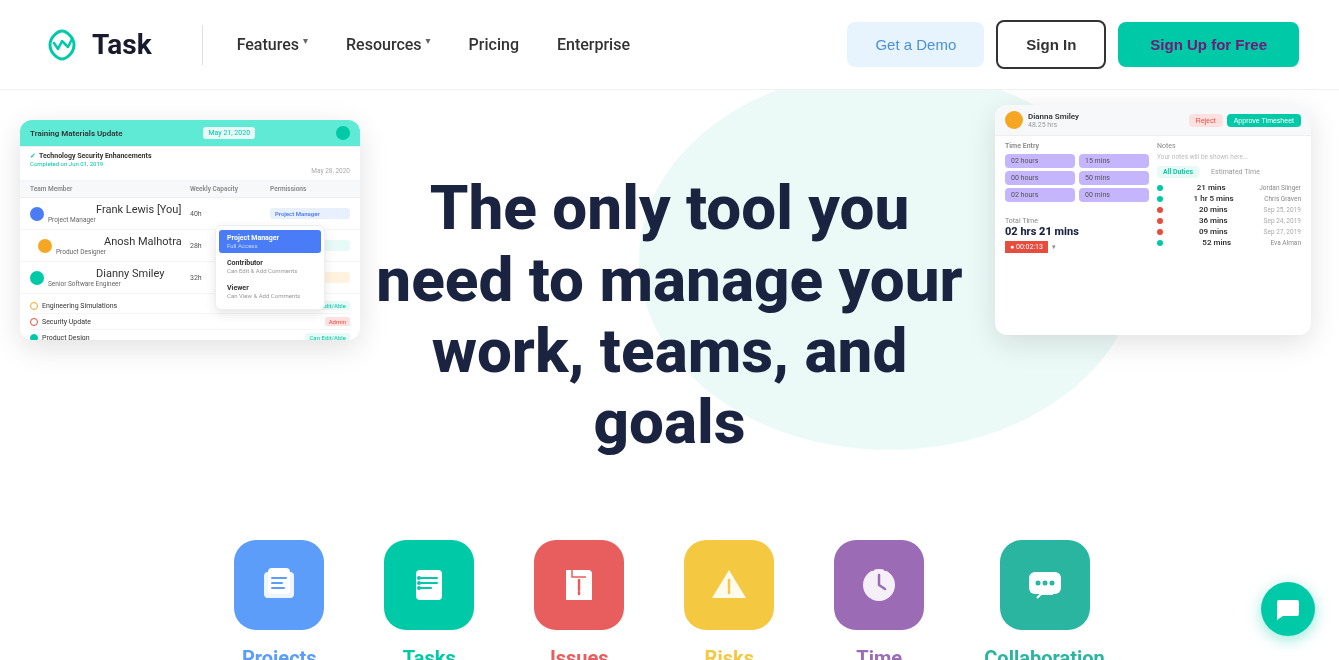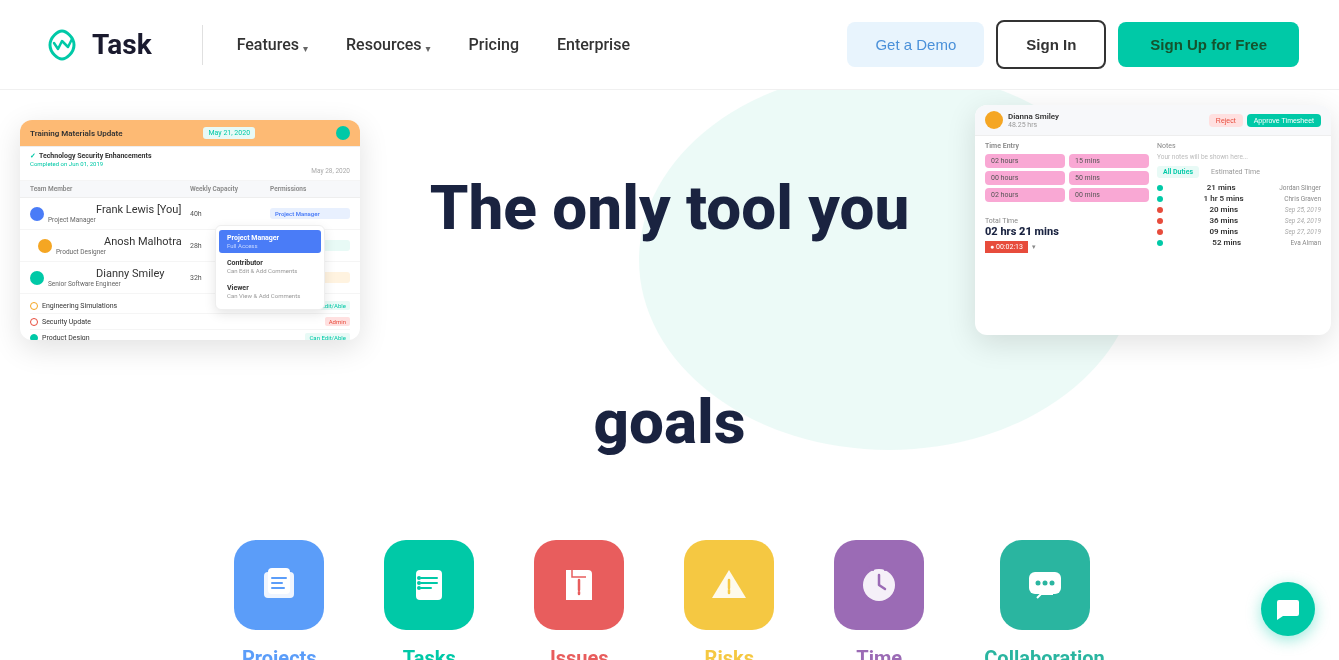--- a/index.html
+++ b/index.html
@@ -38,21 +38,21 @@
       margin: 0 20px;
     }
     .nav-links {
       display: flex;
       align-items: center;
       gap: 10px;
       flex: 1;
     }
     .nav-item {
       display: flex;
-      align-items: flex-end;
+      align-items: flex-start;
       gap: 4px;
       padding: 8px 14px;
       font-size: 16px;
       color: #333;
       cursor: pointer;
       font-weight: 500;
     }
     .nav-chevron {
       font-size: 10px;
       color: #666;
@@ -78,21 +78,21 @@
       color: #333;
       border: 2px solid #333;
       border-radius: 8px;
       font-size: 15px;
       font-weight: 600;
       cursor: pointer;
     }
     .btn-signup {
       padding: 14px 32px;
       background: #00c9a7;
-      color: #14532d;
+      color: #701a75;
       border: none;
       border-radius: 8px;
       font-size: 15px;
       font-weight: 700;
       cursor: pointer;
     }
 
     
     .hero {
       position: relative;
@@ -138,34 +138,34 @@
       height: 220px;
       background: #fff;
       border-radius: 12px;
       box-shadow: 0 8px 30px rgba(0,0,0,0.12);
       z-index: 3;
       overflow: hidden;
       font-size: 7px;
     }
     .hero-screenshot-right {
       position: absolute;
-      right: 8px;
+      right: 28px;
       top: 15px;
-      width: 356px;
+      width: 316px;
       height: 230px;
       background: #fff;
       border-radius: 12px;
       box-shadow: 0 8px 30px rgba(0,0,0,0.12);
       z-index: 3;
       overflow: hidden;
     }
 
     
     .ss-left-header {
-      background: #fdba74;
+      background: #5eead4;
       padding: 6px 10px;
       display: flex;
       align-items: center;
       justify-content: space-between;
       border-bottom: 1px solid #eee;
     }
     .ss-left-title { font-size: 8px; color: #333; font-weight: 600; }
     .ss-left-date { font-size: 7px; color: #00c9a7; background: #e8faf6; padding: 2px 5px; border-radius: 3px; }
     .ss-btn-green { width: 14px; height: 14px; background: #00c9a7; border-radius: 50%; }
     .ss-table-header {
@@ -257,32 +257,32 @@
     .ss-user-info { display: flex; align-items: center; gap: 5px; }
     .ss-user-avatar { width: 18px; height: 18px; border-radius: 50%; background: #f5a623; }
     .ss-user-name { font-size: 8px; font-weight: 600; color: #333; }
     .ss-user-hours { font-size: 7px; color: #999; }
     .btn-reject { background: #ffe0e0; color: #e74c3c; border: none; border-radius: 4px; padding: 3px 7px; font-size: 7px; cursor: pointer; }
     .btn-approve { background: #00c9a7; color: #fff; border: none; border-radius: 4px; padding: 3px 7px; font-size: 7px; cursor: pointer; }
     .ss-right-body { padding: 6px 10px; }
     .time-entry-label { font-size: 7px; color: #888; font-weight: 600; margin-bottom: 4px; }
     .time-rows { display: flex; flex-direction: column; gap: 3px; }
     .time-row { display: grid; grid-template-columns: 1fr 1fr; gap: 4px; }
-    .time-input { background: #f9a8d4; border-radius: 4px; padding: 3px 6px; font-size: 7px; color: #555; }
+    .time-input { background: #c4b5fd; border-radius: 4px; padding: 3px 6px; font-size: 7px; color: #555; }
     .notes-label { font-size: 7px; color: #888; margin-bottom: 3px; }
     .notes-placeholder { font-size: 6.5px; color: #bbb; }
     .total-label { font-size: 7px; color: #888; margin-top: 15px; }
     .tabs-row { display: flex; gap: 6px; margin: 5px 0; }
     .tab-active { background: #e8faf6; color: #00c9a7; padding: 2px 6px; border-radius: 3px; font-size: 7px; font-weight: 600; }
     .tab-inactive { color: #999; font-size: 7px; padding: 2px 6px; }
     .time-entries-list { display: flex; flex-direction: column; gap: 2px; }
     .te-item { display: flex; align-items: center; justify-content: space-between; }
     .te-mins { font-size: 8px; font-weight: 600; color: #333; }
     .te-user { font-size: 6.5px; color: #888; }
-    .te-date { font-size: 6.5px; color: #aaa; font-style: italic; }
+    .te-date { font-size: 6.5px; color: #aaa; }
     .te-dot { width: 6px; height: 6px; border-radius: 50%; background: #e74c3c; }
     .te-dot-green { background: #00c9a7; }
     .ss-timer { display: flex; align-items: center; gap: 4px; margin-top: 3px; }
     .timer-badge { background: #e74c3c; color: #fff; padding: 2px 5px; border-radius: 0; font-size: 7px; }
 
     
     .features-row {
       display: flex;
       align-items: flex-start;
       justify-content: center;
@@ -466,22 +466,22 @@
           <span class="task-name">Product Design</span>
         </div>
         <span class="task-badge-edit">Can Edit/Able</span>
       </div>
     </div>
   </div>
 
   <div class="hero-content">
     <h1 class="hero-title">
       <span>The only tool you</span><br>
-      <br>
-      <br>
+      <span>need to manage your</span><br>
+      <span>work, teams, and</span><br>
       <span>goals</span>
     </h1>
   </div>
 
   <div class="hero-screenshot-right">
     <div class="ss-right-header">
       <div class="ss-user-info">
         <div class="ss-user-avatar"></div>
         <div>
           <div class="ss-user-name">Dianna Smiley</div>

